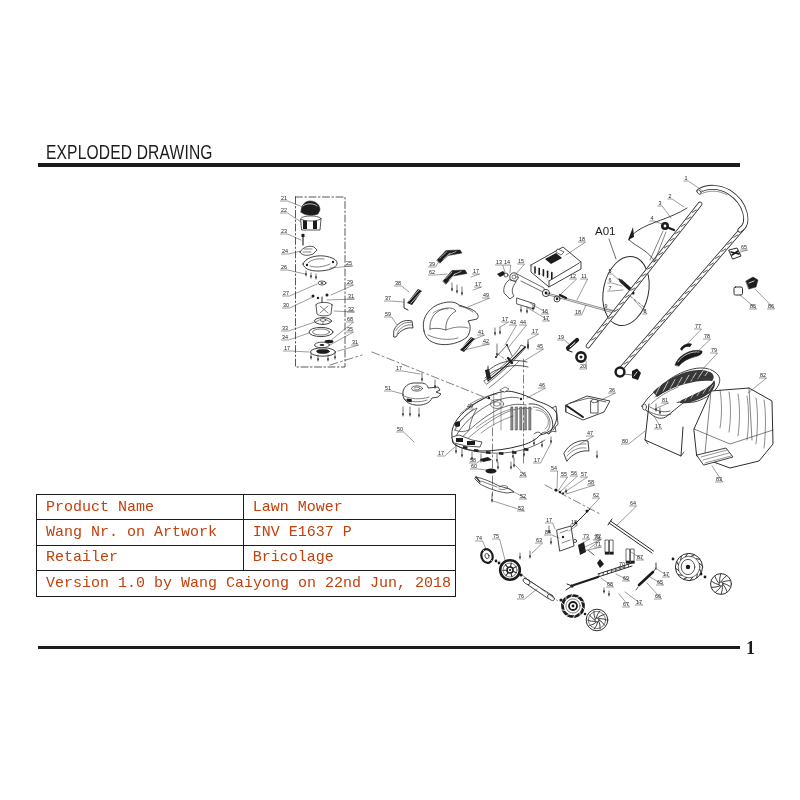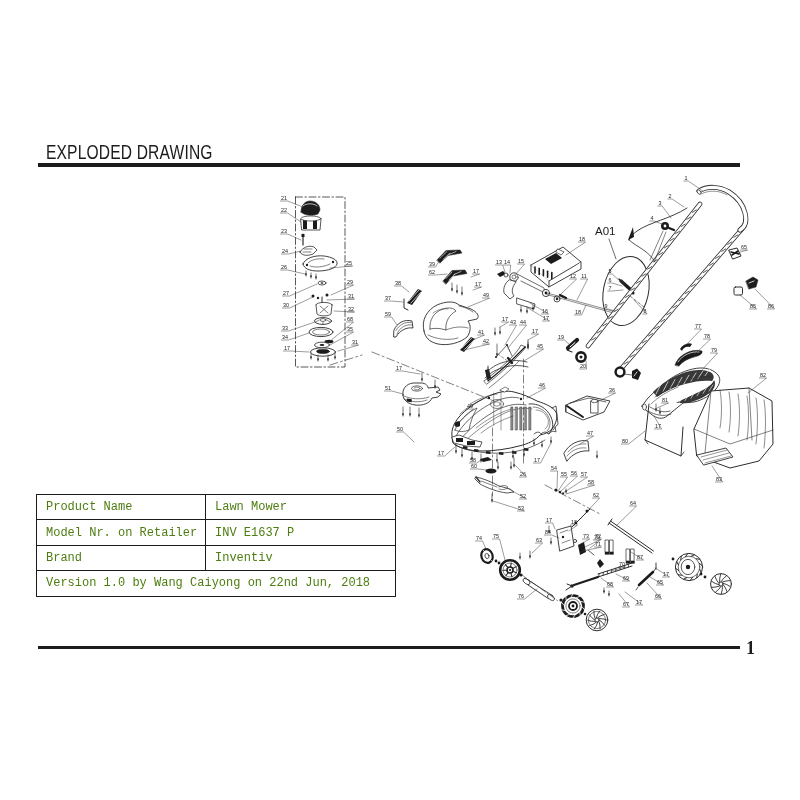--- a/index.html
+++ b/index.html
@@ -1,38 +1,38 @@
 <!DOCTYPE html>
 <html><head><meta charset="utf-8"><style>
 html,body{margin:0;padding:0;background:#ffffff;width:800px;height:800px;overflow:hidden}
 #page{position:relative;width:700px;height:800px;font-family:"Liberation Sans",sans-serif}
 #title{position:absolute;left:46px;top:140.5px;font-size:20px;color:#1c1c1c;letter-spacing:0.2px;transform:scaleX(0.78);transform-origin:left top}
 #rule-top{position:absolute;left:38px;top:163px;width:702px;height:3.5px;background:#1c1c1c}
 #rule-bot{position:absolute;left:38px;top:646px;width:702px;height:3.4px;background:#1c1c1c}
 #pageno{position:absolute;left:746px;top:638px;font-family:"Liberation Serif",serif;font-size:18px;font-weight:bold;color:#1c1c1c}
-#tbl{position:absolute;left:36px;top:494px;border-collapse:collapse;font-family:"Liberation Mono",monospace;font-size:12px;color:#4d7c0f}
+#tbl{position:absolute;left:36px;top:494px;border-collapse:collapse;font-family:"Liberation Mono",monospace;font-size:15px;color:#c2410c}
 #tbl td{border:1.6px solid #1b1b1b;padding:0 4px 0 9px;height:24.4px;white-space:nowrap}
 svg{position:absolute;left:0;top:0}
 </style></head><body>
 <div id="page">
 <div id="title">EXPLODED DRAWING</div>
 <div id="rule-top"></div>
 <table id="tbl">
 <tbody>
         <tr>
           <td style="width:155px">Product Name</td>
           <td style="width:176px">Lawn Mower</td>
         </tr>
 <tr>
-          <td>Model Nr. on Retailer</td>
+          <td>Wang Nr. on Artwork</td>
           <td>INV E1637 P</td>
         </tr>
 <tr>
-          <td>Brand</td>
-          <td>Inventiv</td>
+          <td>Retailer</td>
+          <td>Bricolage</td>
         </tr>
 <tr>
           <td colspan="2">Version 1.0 by Wang Caiyong on 22nd Jun, 2018</td>
         </tr>
 </tbody>
     </table>
 <div id="rule-bot"></div>
 <div id="pageno">1</div>
 <svg width="800" height="800" viewBox="0 0 800 800" fill="none" stroke-linecap="round" stroke-linejoin="round">
 <rect x="295.5" y="197" width="49.5" height="170" stroke="#2d2d2d" stroke-width="0.8" stroke-dasharray="7 2.5 1.5 2.5"></rect>

